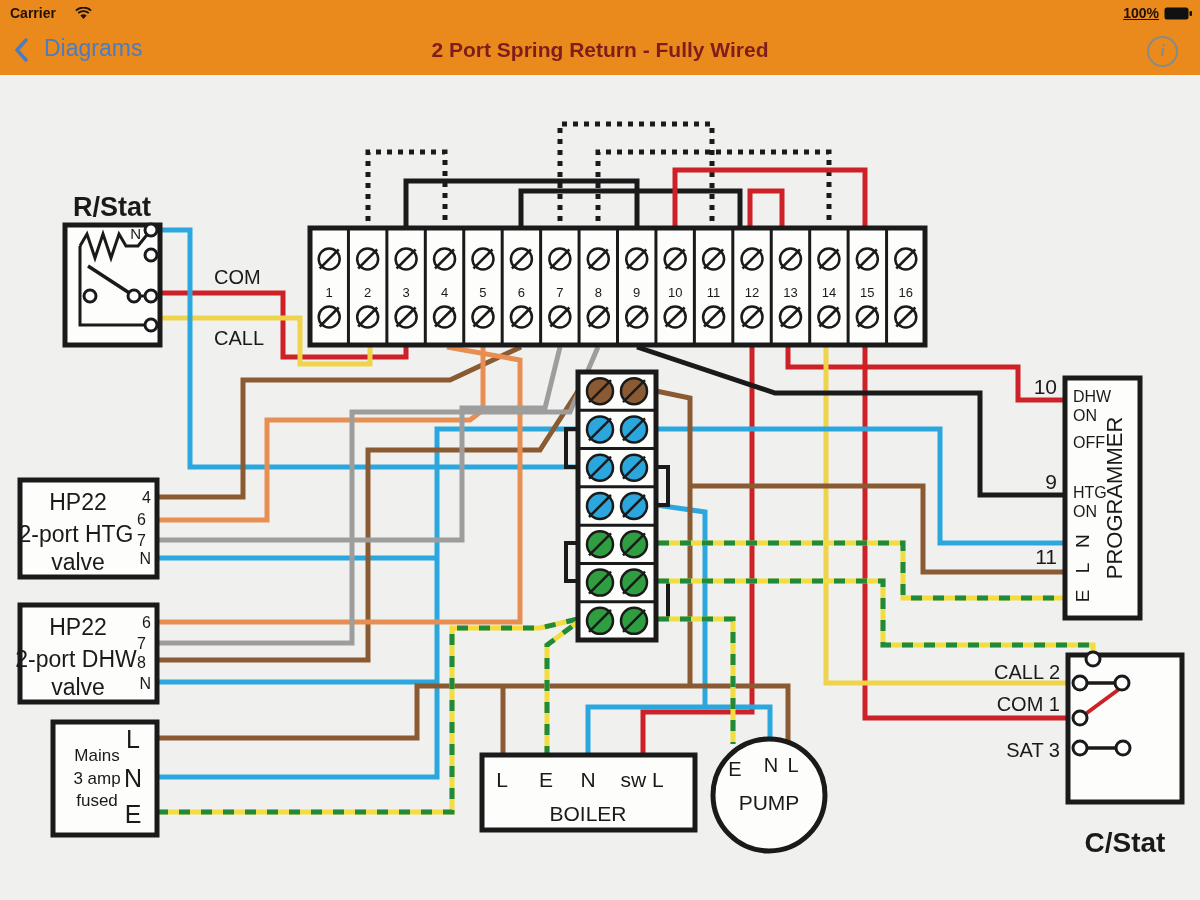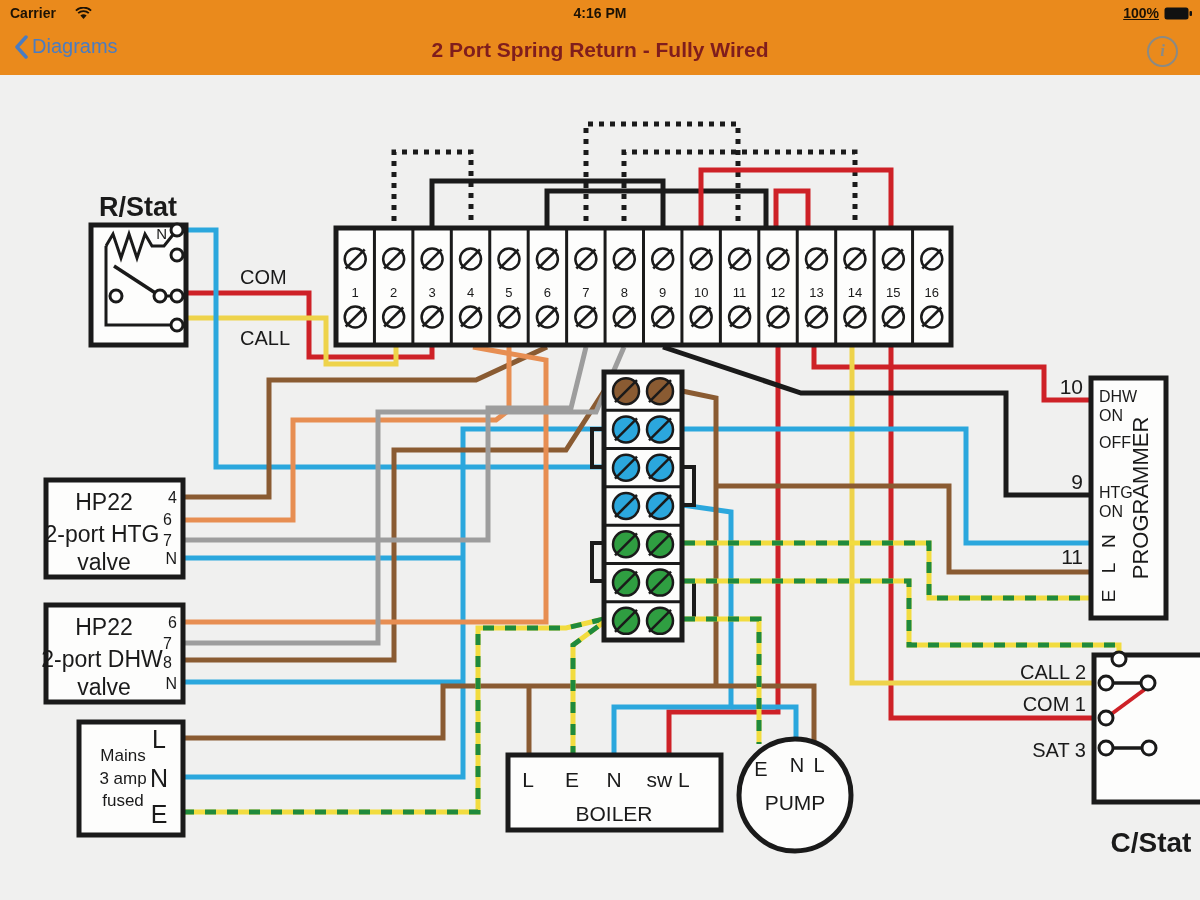--- a/index.html
+++ b/index.html
@@ -3,42 +3,41 @@
 <meta charset="utf-8">
 <style>
   html,body{margin:0;padding:0;}
   body{width:1200px;height:900px;font-family:"Liberation Sans",sans-serif;background:#f0f0ef;overflow:hidden;}
   .statusbar{position:absolute;top:0;left:0;width:1200px;height:26px;background:#ea8a1c;color:#1c1205;
     display:flex;align-items:center;font-size:14px;font-weight:bold;}
   .sb-left{position:absolute;left:10px;display:flex;align-items:center;gap:19px;}
   .sb-center{position:absolute;left:0;right:0;text-align:center;}
   .sb-right{position:absolute;right:8px;display:flex;align-items:center;gap:5px;text-decoration:underline;}
   .navbar{position:absolute;top:26px;left:0;width:1200px;height:49px;background:#ea8a1c;}
-  .back-btn{position:absolute;left:14px;top:9px;display:flex;align-items:flex-start;gap:4px;color:#4a7cc2;
-    font-size:20px;cursor:pointer;}
+  .back-btn{position:absolute;left:14px;top:9px;display:flex;align-items:flex-end;gap:16px;color:#4a7cc2;
+    font-size:23px;cursor:pointer;}
   .nav-title{position:absolute;left:0;right:0;top:12px;text-align:center;color:#7f1d1d;font-size:21px;font-weight:bold;}
   .info-btn{position:absolute;right:22px;top:10px;width:27px;height:27px;border:2px solid #8a8a85;border-radius:50%;
     color:#8a8a85;text-align:center;font-size:17px;line-height:26px;font-family:"Liberation Serif",serif;
     font-style:italic;font-weight:bold;cursor:pointer;}
-  .diagram-wrap{position:absolute;top:75px;left:0;width:956px;height:825px;background:#f0f0ef;margin-left:26px;}
+  .diagram-wrap{position:absolute;top:75px;left:0;width:956px;height:825px;background:#f0f0ef;}
   svg text{font-family:"Liberation Sans",sans-serif;fill:#1a1a1a;}
 </style>
 </head>
 <body>
 
 <div class="statusbar">
   <div class="sb-left">
     <span>Carrier</span>
     <svg width="17" height="13" viewBox="0 0 17 13">
       <path d="M8.5 12 L5.4 8.6 a4.6 4.6 0 0 1 6.2 0 Z" fill="#1c1205"></path>
       <path d="M3.2 6.2 a7.6 7.6 0 0 1 10.6 0" fill="none" stroke="#1c1205" stroke-width="1.8"></path>
       <path d="M0.9 3.6 a11 11 0 0 1 15.2 0" fill="none" stroke="#1c1205" stroke-width="1.8"></path>
     </svg>
   </div>
-  <div class="sb-center">4:16 PM</div>
   <div class="sb-right">
     <span>100%</span>
     <svg width="28" height="13" viewBox="0 0 28 13">
       <rect x="0.5" y="0.5" width="24" height="12" rx="2.5" fill="#111"></rect>
       <rect x="25.5" y="4" width="2.5" height="5" rx="1" fill="#111"></rect>
     </svg>
   </div>
 </div>
 
 <div class="navbar">

